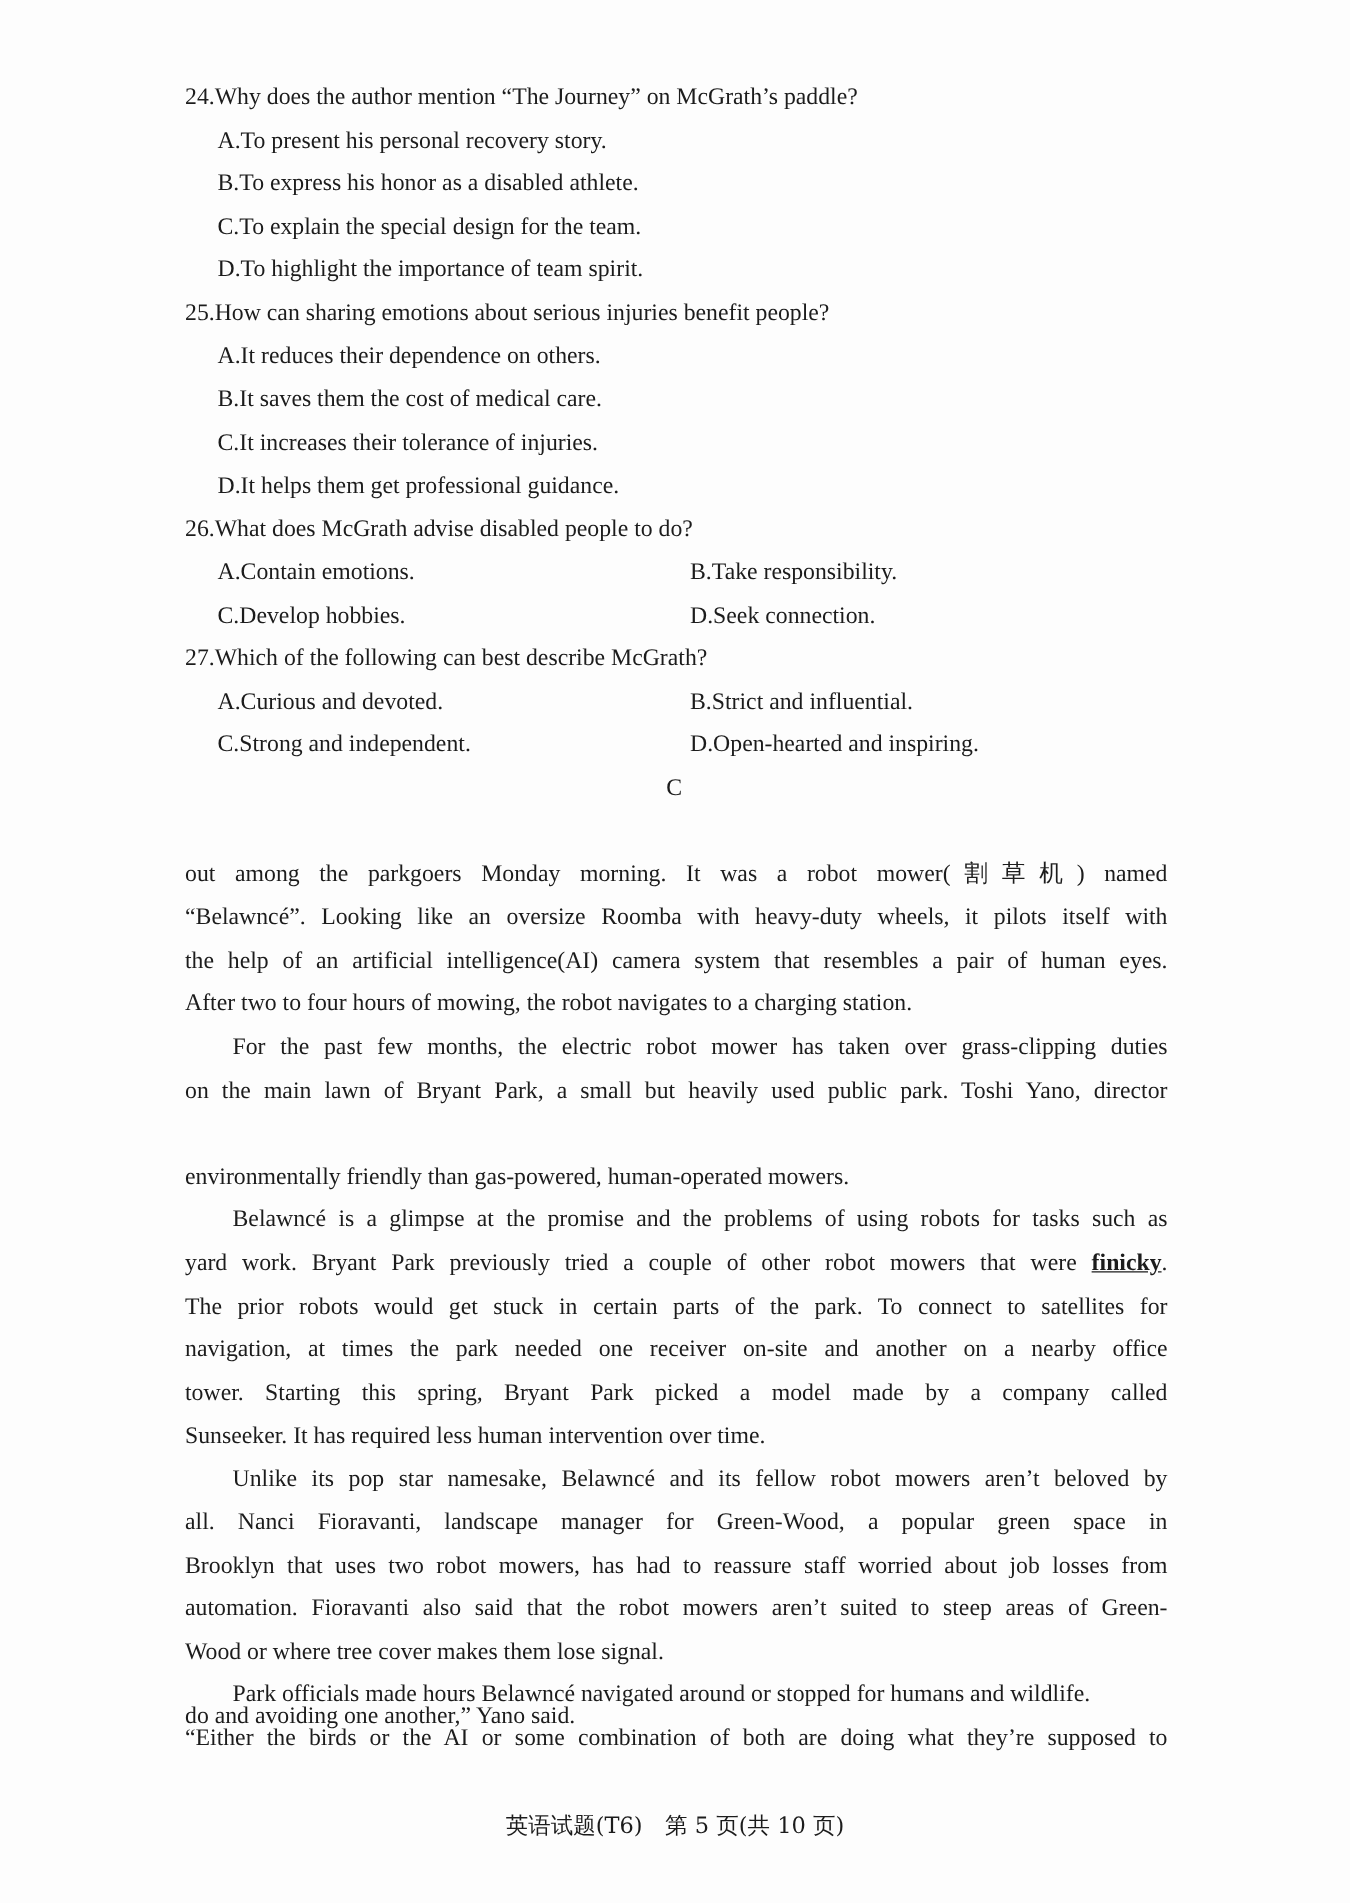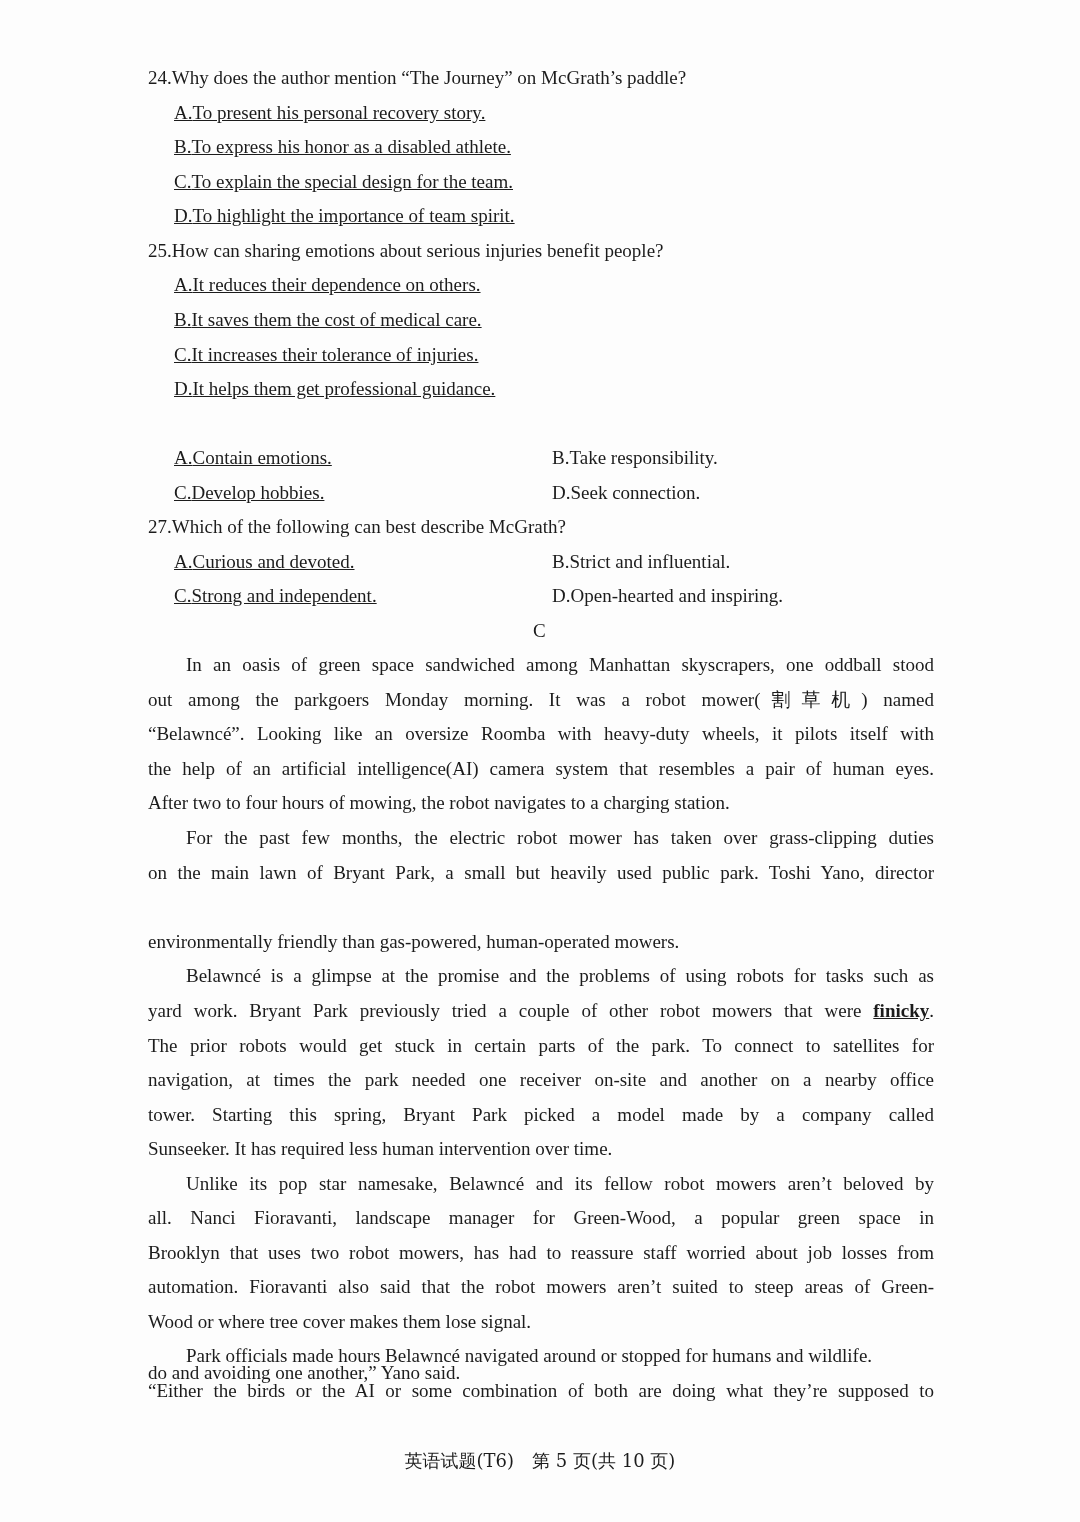--- a/index.html
+++ b/index.html
@@ -19,21 +19,21 @@
       font-size: 19px;
       line-height: 24px;
       white-space: nowrap;
     }
     .opt {
       position: absolute;
       font-size: 19px;
       line-height: 24px;
       white-space: nowrap;
     }
-    .opt-left { left: 174px; text-decoration: underline; }
+    .opt-left { left: 174px; }
     .opt-right { left: 552px; }
     .section-letter {
       position: absolute;
       left: 533px;
       top: 619px;
       font-size: 19px;
       line-height: 24px;
     }
     .para-line {
       position: absolute;
@@ -73,36 +73,38 @@
   <div class="opt opt-left" style="top:204px;"><span>D.</span><span>To highlight the importance of team spirit.</span></div>
 
   <div class="q-line" style="top:239px;">
     <span>25.</span><span>How can sharing emotions about serious injuries benefit people?</span>
   </div>
   <div class="opt opt-left" style="top:273px;"><span>A.</span><span>It reduces their dependence on others.</span></div>
   <div class="opt opt-left" style="top:308px;"><span>B.</span><span>It saves them the cost of medical care.</span></div>
   <div class="opt opt-left" style="top:343px;"><span>C.</span><span>It increases their tolerance of injuries.</span></div>
   <div class="opt opt-left" style="top:377px;"><span>D.</span><span>It helps them get professional guidance.</span></div>
 
+  <div class="q-line" style="top:412px;">
+    <span>26.</span><span>What does McGrath advise disabled people to do?</span>
+  </div>
   <div class="opt opt-left" style="top:446px;"><span>A.</span><span>Contain emotions.</span></div>
   <div class="opt opt-right" style="top:446px;"><span>B.</span><span>Take responsibility.</span></div>
   <div class="opt opt-left" style="top:481px;"><span>C.</span><span>Develop hobbies.</span></div>
   <div class="opt opt-right" style="top:481px;"><span>D.</span><span>Seek connection.</span></div>
 
   <div class="q-line" style="top:515px;">
     <span>27.</span><span>Which of the following can best describe McGrath?</span>
   </div>
   <div class="opt opt-left" style="top:550px;"><span>A.</span><span>Curious and devoted.</span></div>
   <div class="opt opt-right" style="top:550px;"><span>B.</span><span>Strict and influential.</span></div>
   <div class="opt opt-left" style="top:584px;"><span>C.</span><span>Strong and independent.</span></div>
   <div class="opt opt-right" style="top:584px;"><span>D.</span><span>Open-hearted and inspiring.</span></div>
 
   <div class="section-letter">C</div>
 
-  <div class="para-line first" style="top:653px;">In an oasis of green space sandwiched among Manhattan skyscrapers, one oddball stood</div>
   <div class="para-line" style="top:688px;">out among the parkgoers Monday morning. It was a robot mower(割草机) named</div>
   <div class="para-line" style="top:722px;">“Belawncé”. Looking like an oversize Roomba with heavy-duty wheels, it pilots itself with</div>
   <div class="para-line" style="top:757px;">the help of an artificial intelligence(AI) camera system that resembles a pair of human eyes.</div>
   <div class="para-line last" style="top:791px;">After two to four hours of mowing, the robot navigates to a charging station.</div>
 
   <div class="para-line first" style="top:826px;">For the past few months, the electric robot mower has taken over grass-clipping duties</div>
   <div class="para-line" style="top:861px;">on the main lawn of Bryant Park, a small but heavily used public park. Toshi Yano, director</div>
   <div class="para-line last" style="top:930px;">environmentally friendly than gas-powered, human-operated mowers.</div>
 
   <div class="para-line first" style="top:964px;">Belawncé is a glimpse at the promise and the problems of using robots for tasks such as</div>

